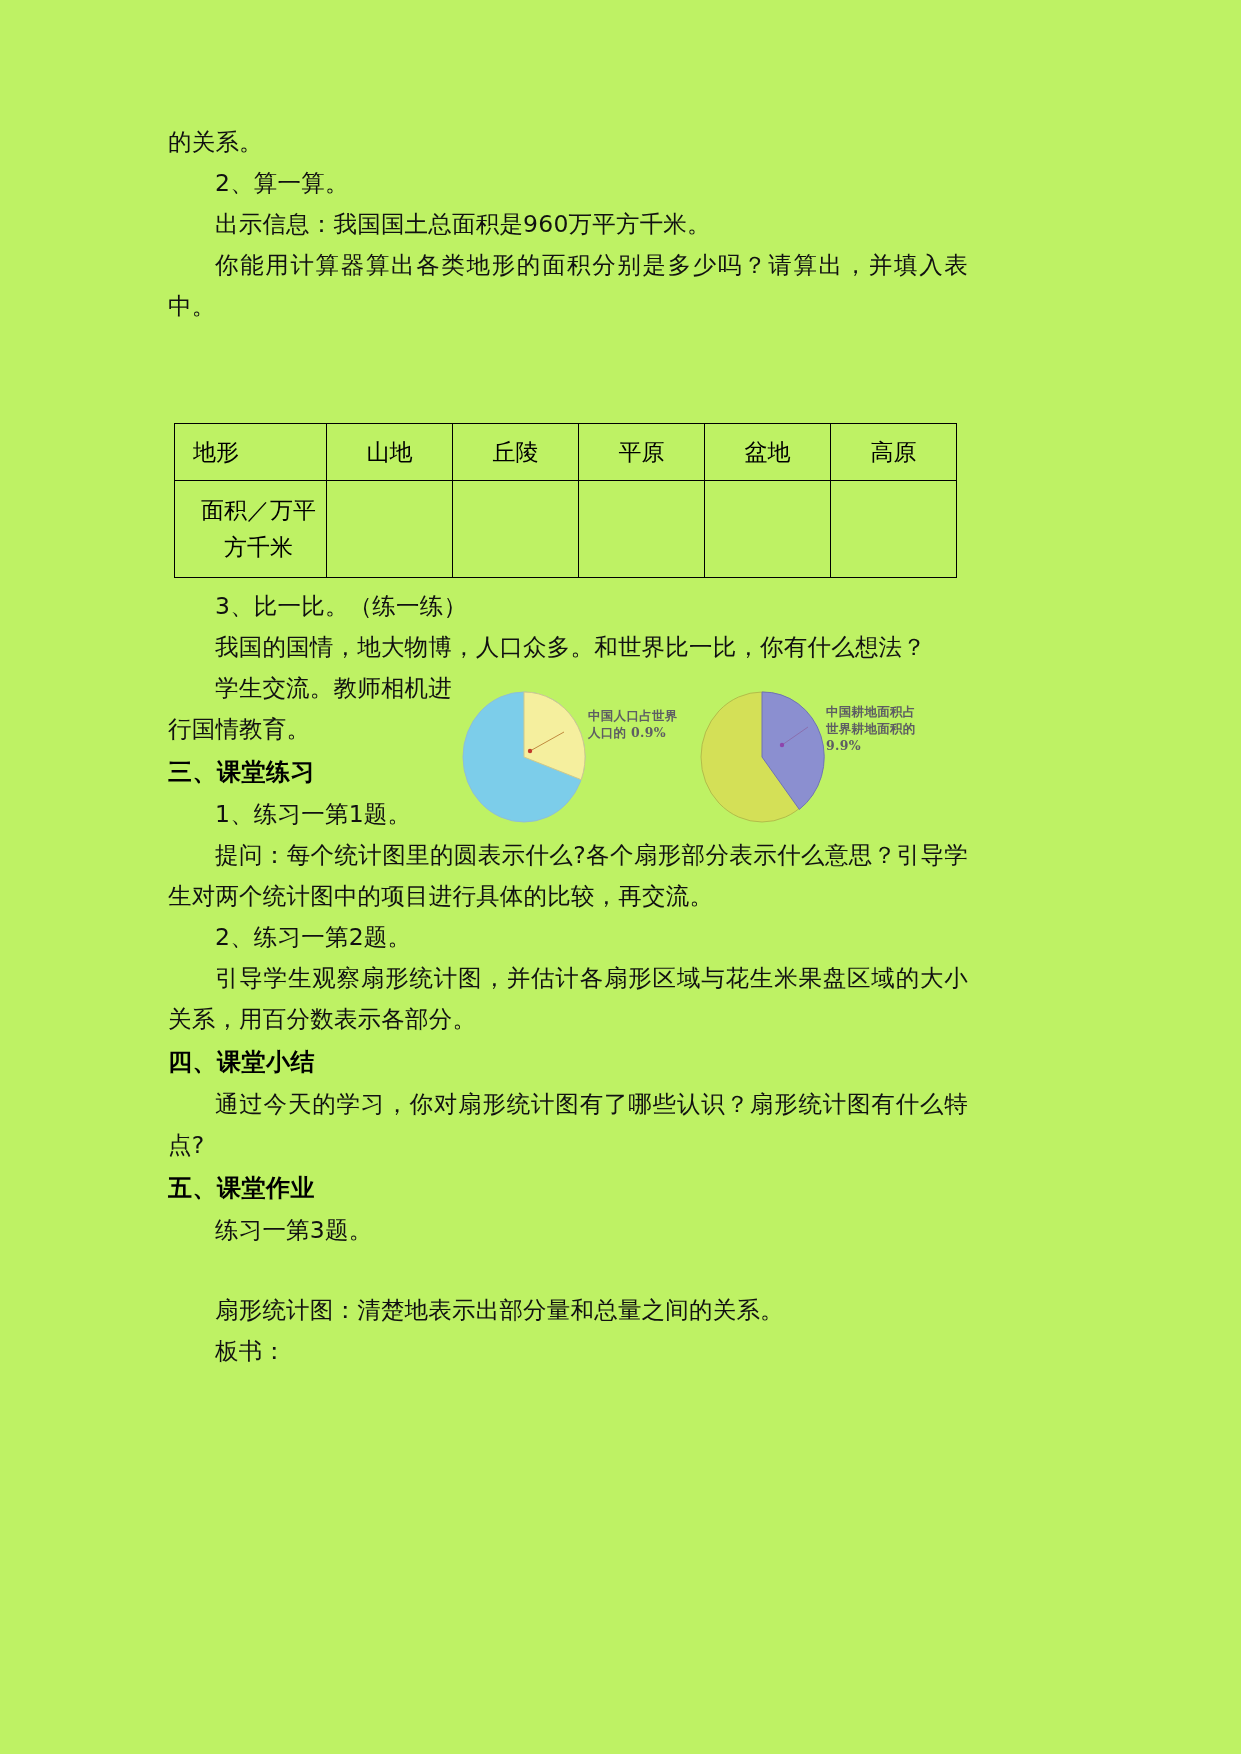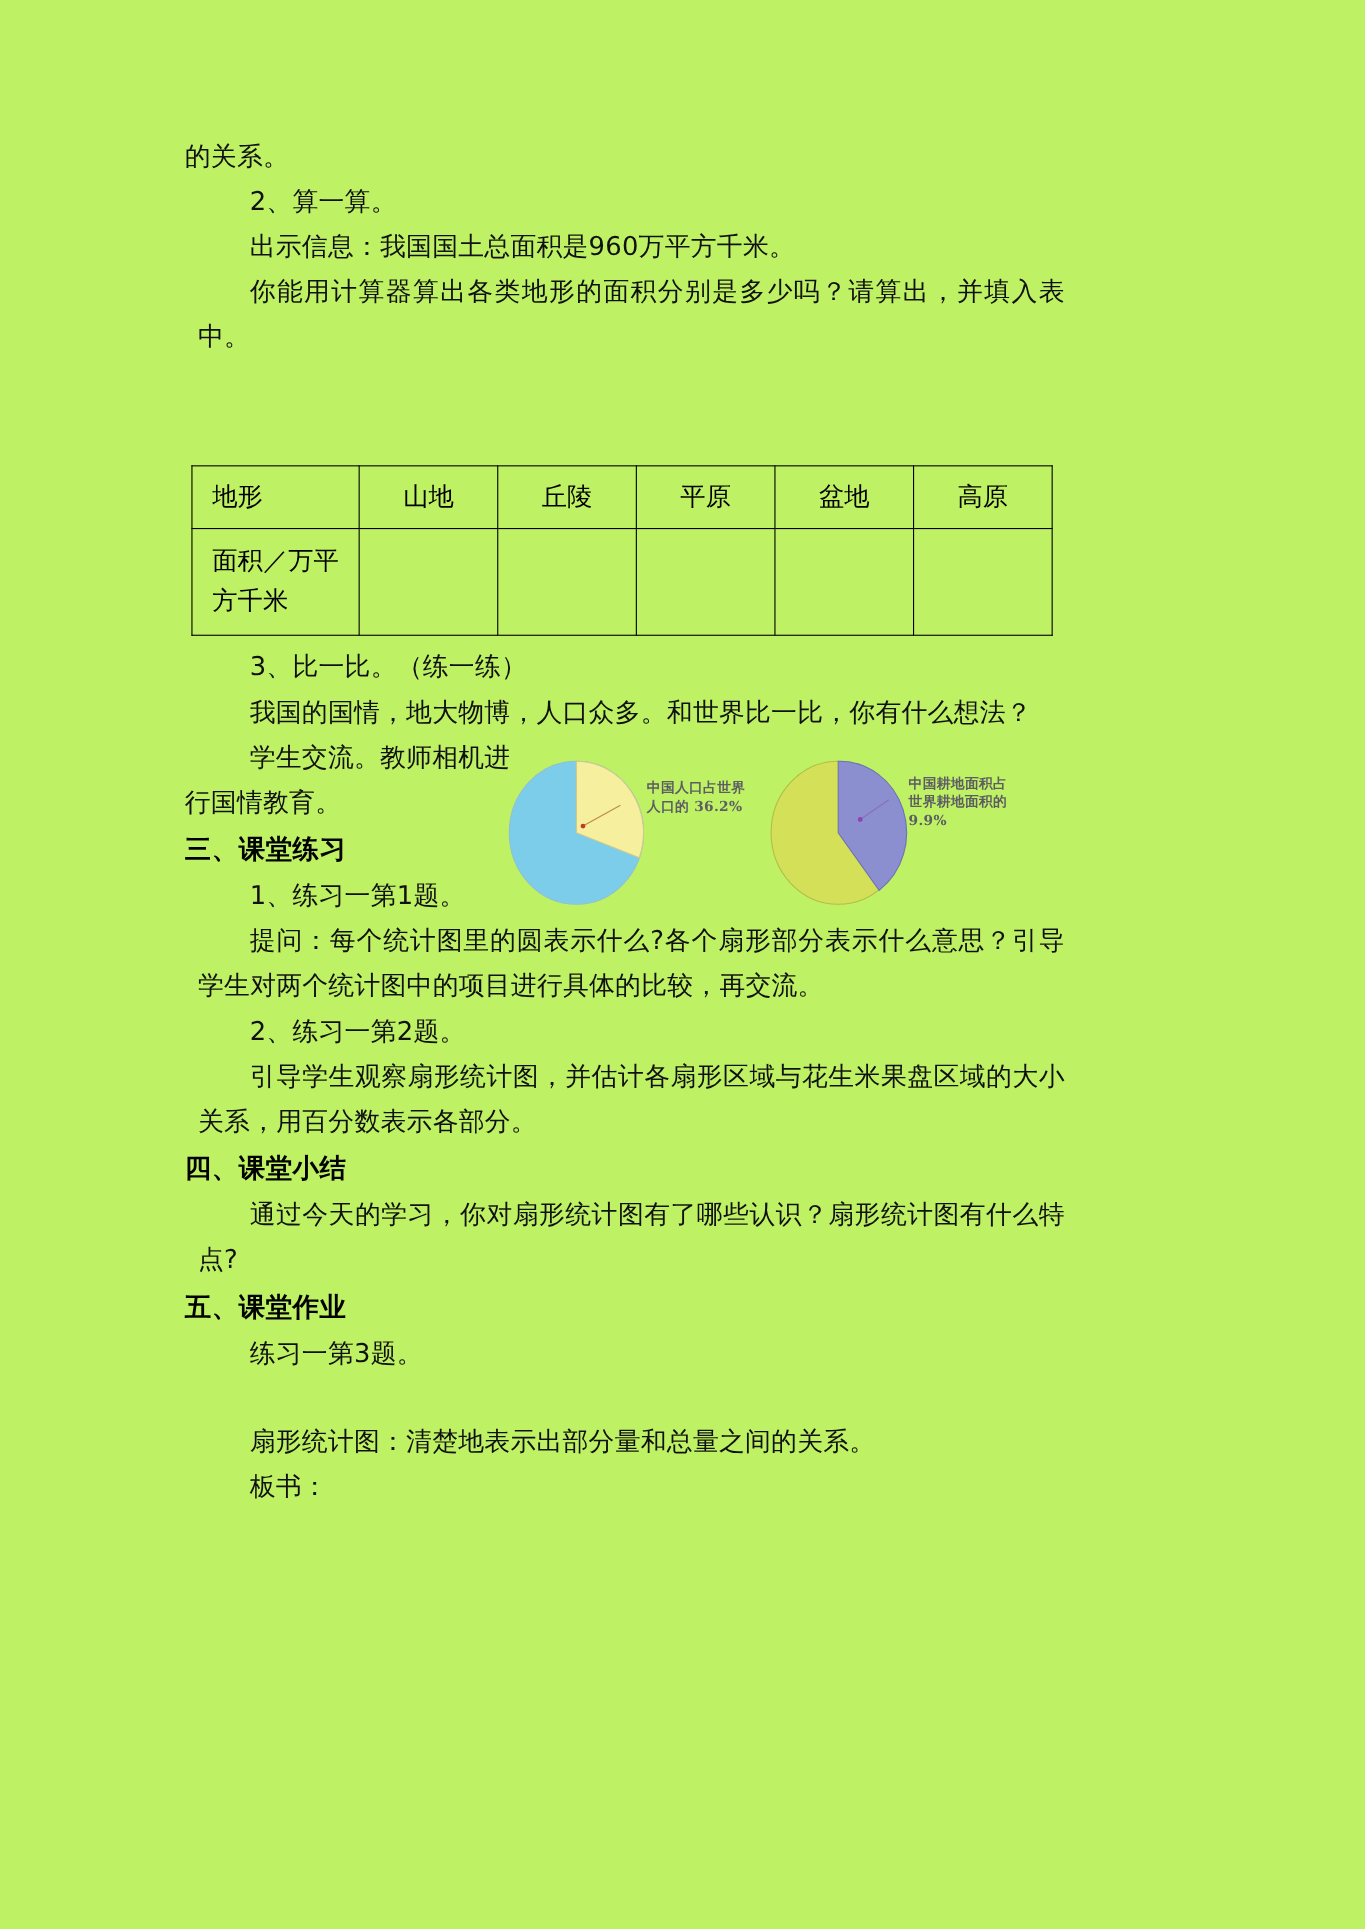--- a/index.html
+++ b/index.html
@@ -28,21 +28,20 @@
   .para {
     font-size: 23.5px;
     line-height: 41px;
     letter-spacing: 0.2px;
     margin: 0;
     text-align: justify;
     color: #111;
   }
   .indent {
     text-indent: 47px;
-    margin-left: 12px;
   }
   .heading {
     font-size: 24px;
     line-height: 44px;
     font-weight: bold;
     margin: 0;
     letter-spacing: 0.5px;
   }
   .gap-lg { height: 96px; }
   .gap-sm { height: 8px; }
@@ -69,20 +68,21 @@
   table.terrain td.first-col {
     width: 131px;
     text-align: left;
     padding-left: 18px;
   }
   table.terrain tr.row-data td {
     height: 82px;
   }
   table.terrain tr.row-data td.first-col {
     line-height: 37px;
+    text-align: center;
   }
 
   
   .charts-float {
     position: absolute;
     left: 460px;
     top: 685px;
     width: 520px;
     height: 150px;
   }
@@ -182,21 +182,21 @@
   <div class="charts-float">
 
     <div class="chart-unit c1">
       <svg class="pie-svg" width="128" height="140" viewBox="0 0 128 140">
         <ellipse cx="64" cy="72" rx="61" ry="65" fill="#7ccdea" stroke="#8fbfd6" stroke-width="1"></ellipse>
         <path d="M 64 72 L 64 7 A 61 65 0 0 1 121.2 94.7 Z" fill="#f5ef9e" stroke="#cfc98a" stroke-width="1"></path>
         <line x1="70" y1="66" x2="104" y2="47" stroke="#c08a3e" stroke-width="1"></line>
         <circle cx="70" cy="66" r="2.2" fill="#c0392b"></circle>
       </svg>
       <div class="chart-label">中国人口占世界
-人口的 36.2%</div>
+人口的 0.9%</div>
     </div>
 
     <div class="chart-unit c2">
       <svg class="pie-svg" width="128" height="140" viewBox="0 0 128 140">
         <ellipse cx="64" cy="72" rx="61" ry="65" fill="#d4e057" stroke="#b2bd4a" stroke-width="1"></ellipse>
         <path d="M 64 72 L 64 7 A 61 65 0 0 1 101.3 124.4 Z" fill="#8b8fd0" stroke="#6f73b5" stroke-width="1"></path>
         <line x1="84" y1="60" x2="110" y2="42" stroke="#8a6fae" stroke-width="1"></line>
         <circle cx="84" cy="60" r="2.2" fill="#8e44ad"></circle>
       </svg>
       <div class="chart-label">中国耕地面积占

